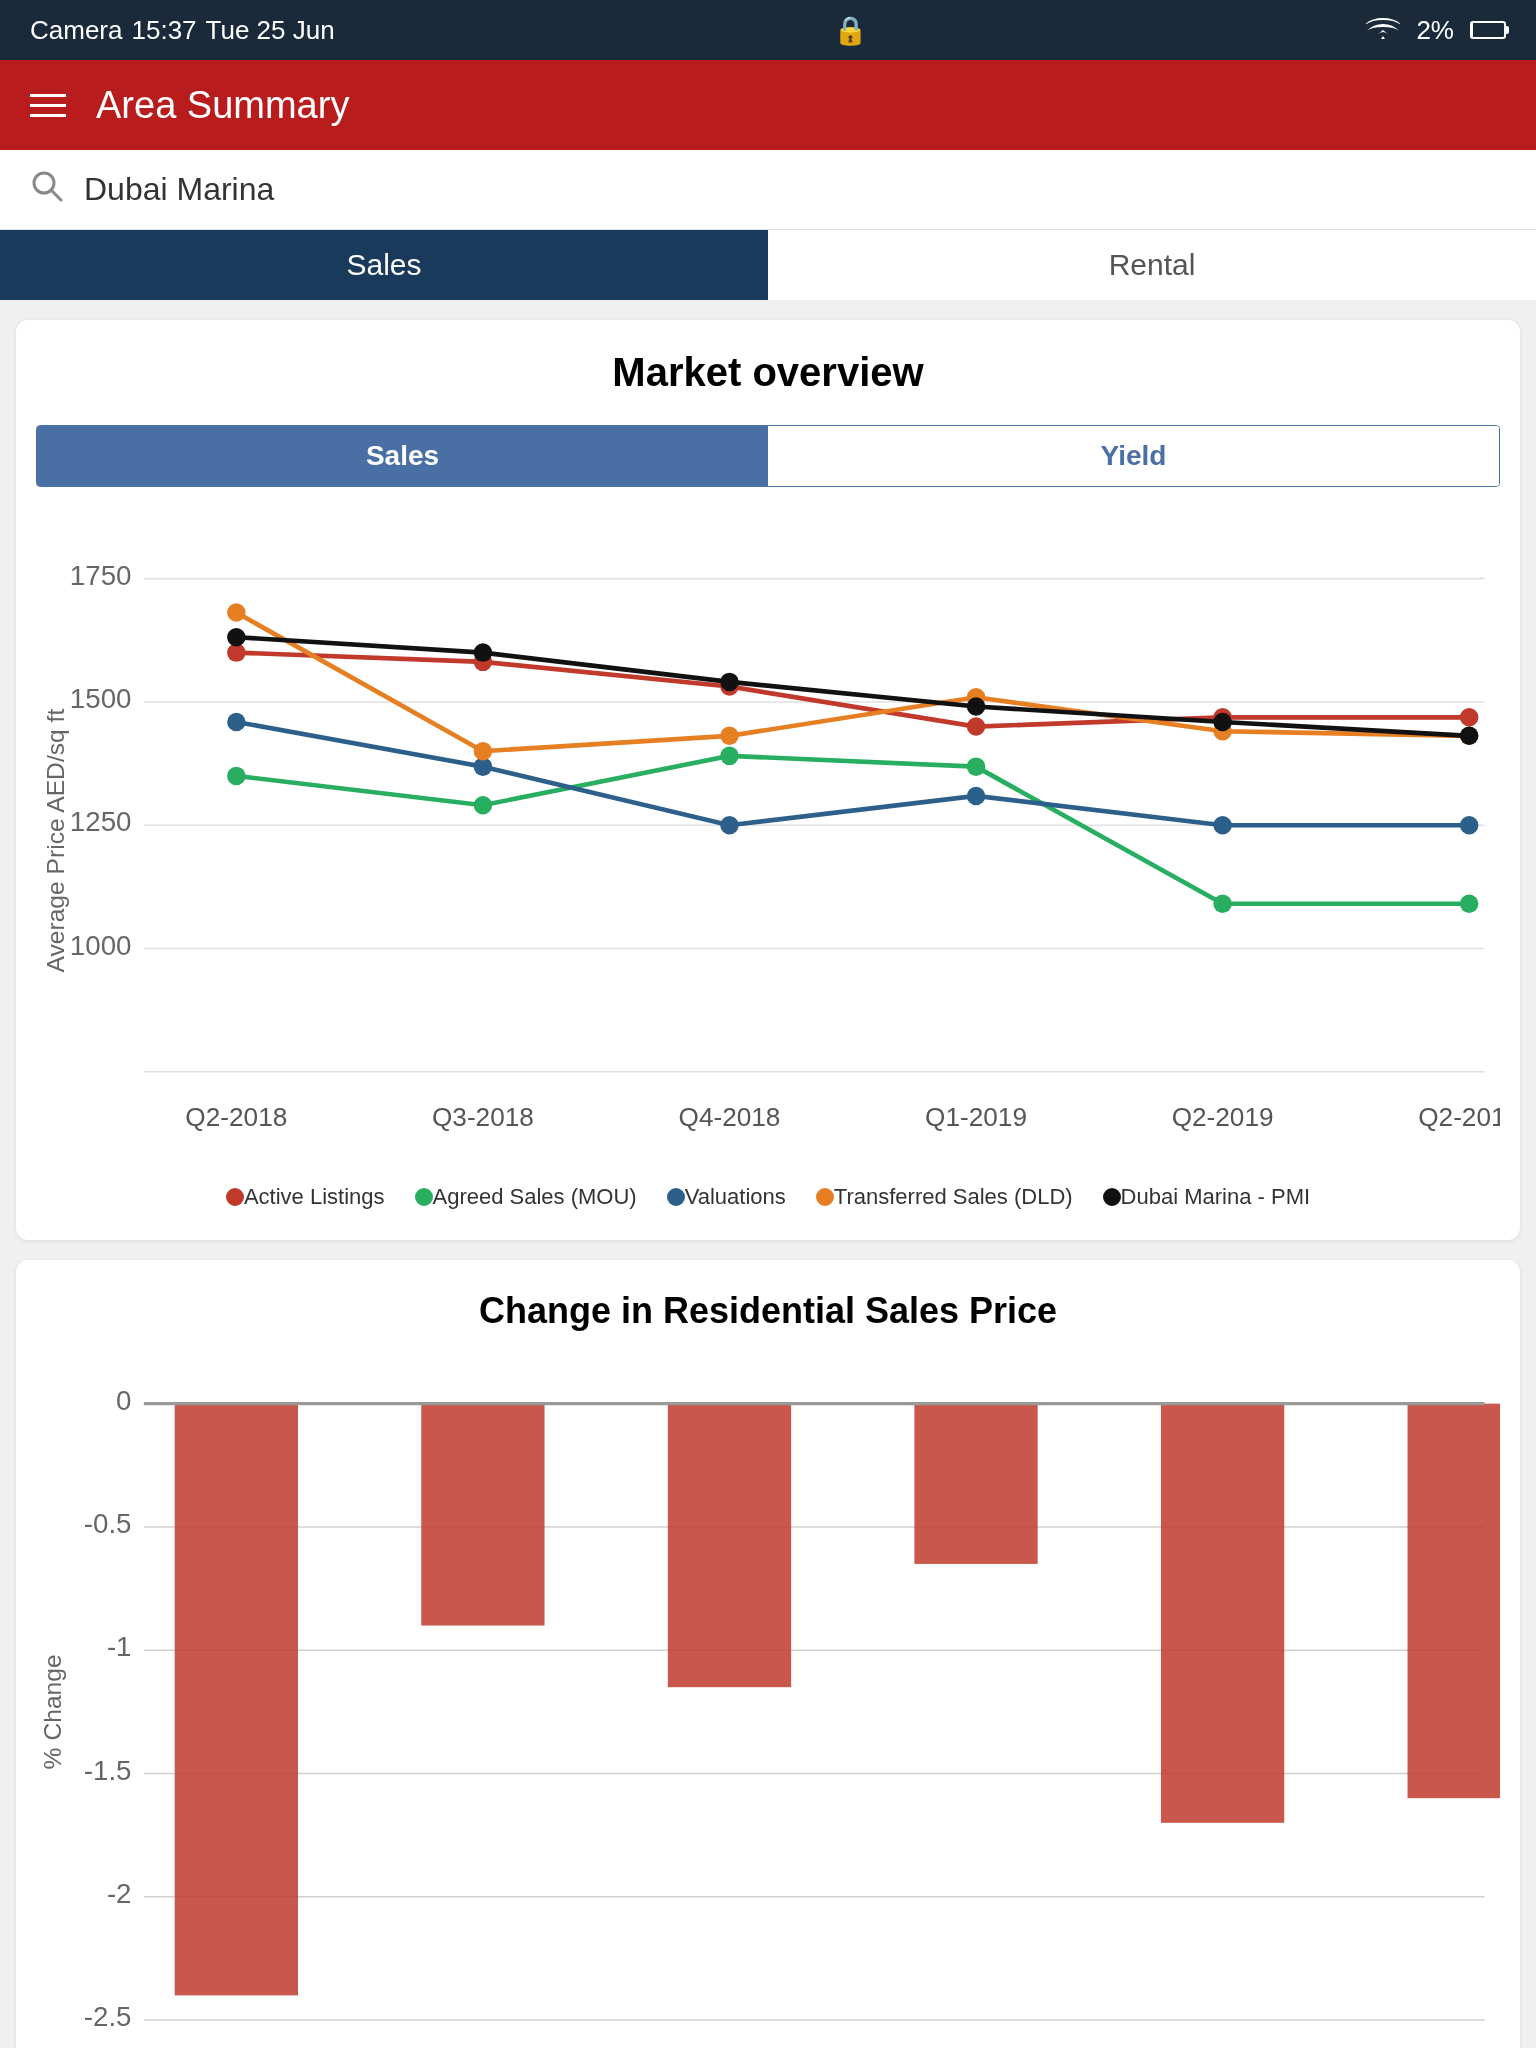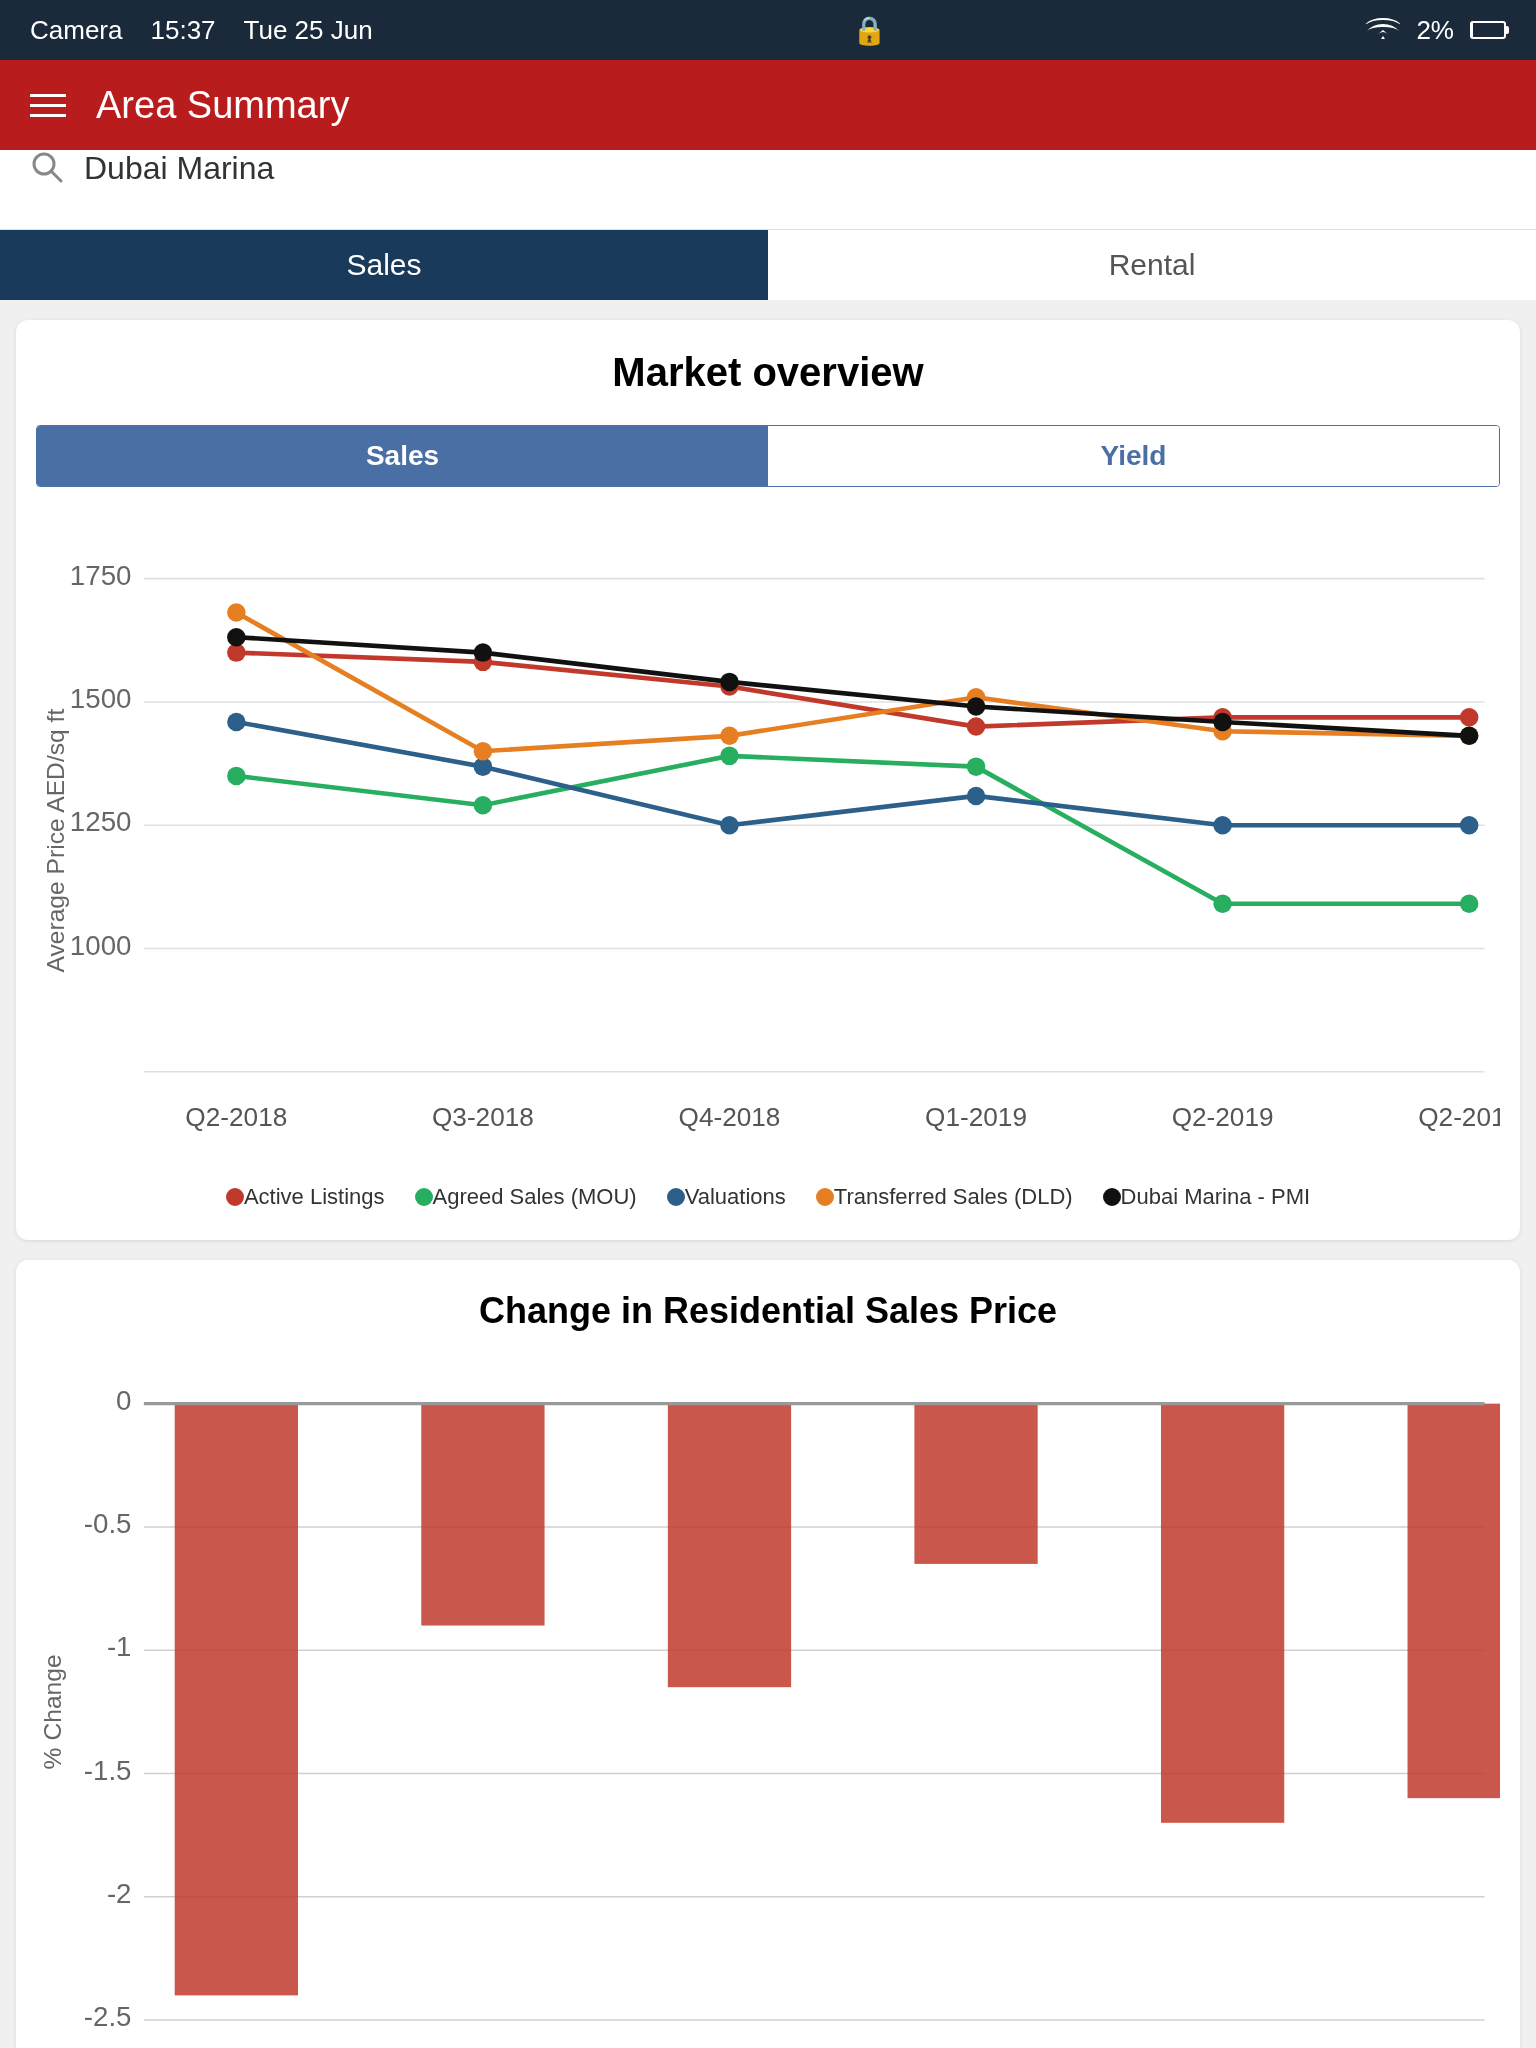--- a/index.html
+++ b/index.html
@@ -10,41 +10,42 @@
     .status-bar {
       background: #1a2a3a;
       color: white;
       display: flex;
       align-items: center;
       justify-content: space-between;
       padding: 0 30px;
       height: 60px;
       font-size: 26px;
     }
-    .status-left { display: flex; align-items: center; gap: 28px; }
+    .status-left { display: flex; align-items: center; gap: 9px; }
     .status-right { display: flex; align-items: center; gap: 16px; }
 
     
     .header {
       background: #b91c1c;
       color: white;
       display: flex;
       align-items: center;
       padding: 0 30px;
       height: 90px;
       gap: 30px;
     }
     .hamburger { display: flex; flex-direction: column; gap: 7px; cursor: pointer; }
     .hamburger span { display: block; width: 36px; height: 3px; background: white; }
     .header-title { font-size: 38px; font-weight: 400; }
 
     
     .search-bar {
       background: white;
       display: flex;
+      align-items: center;
       padding: 0 30px;
       height: 80px;
       gap: 20px;
       border-bottom: 1px solid #e0e0e0;
     }
     .search-text { font-size: 32px; color: #333; }
 
     
     .tabs {
       display: flex;

